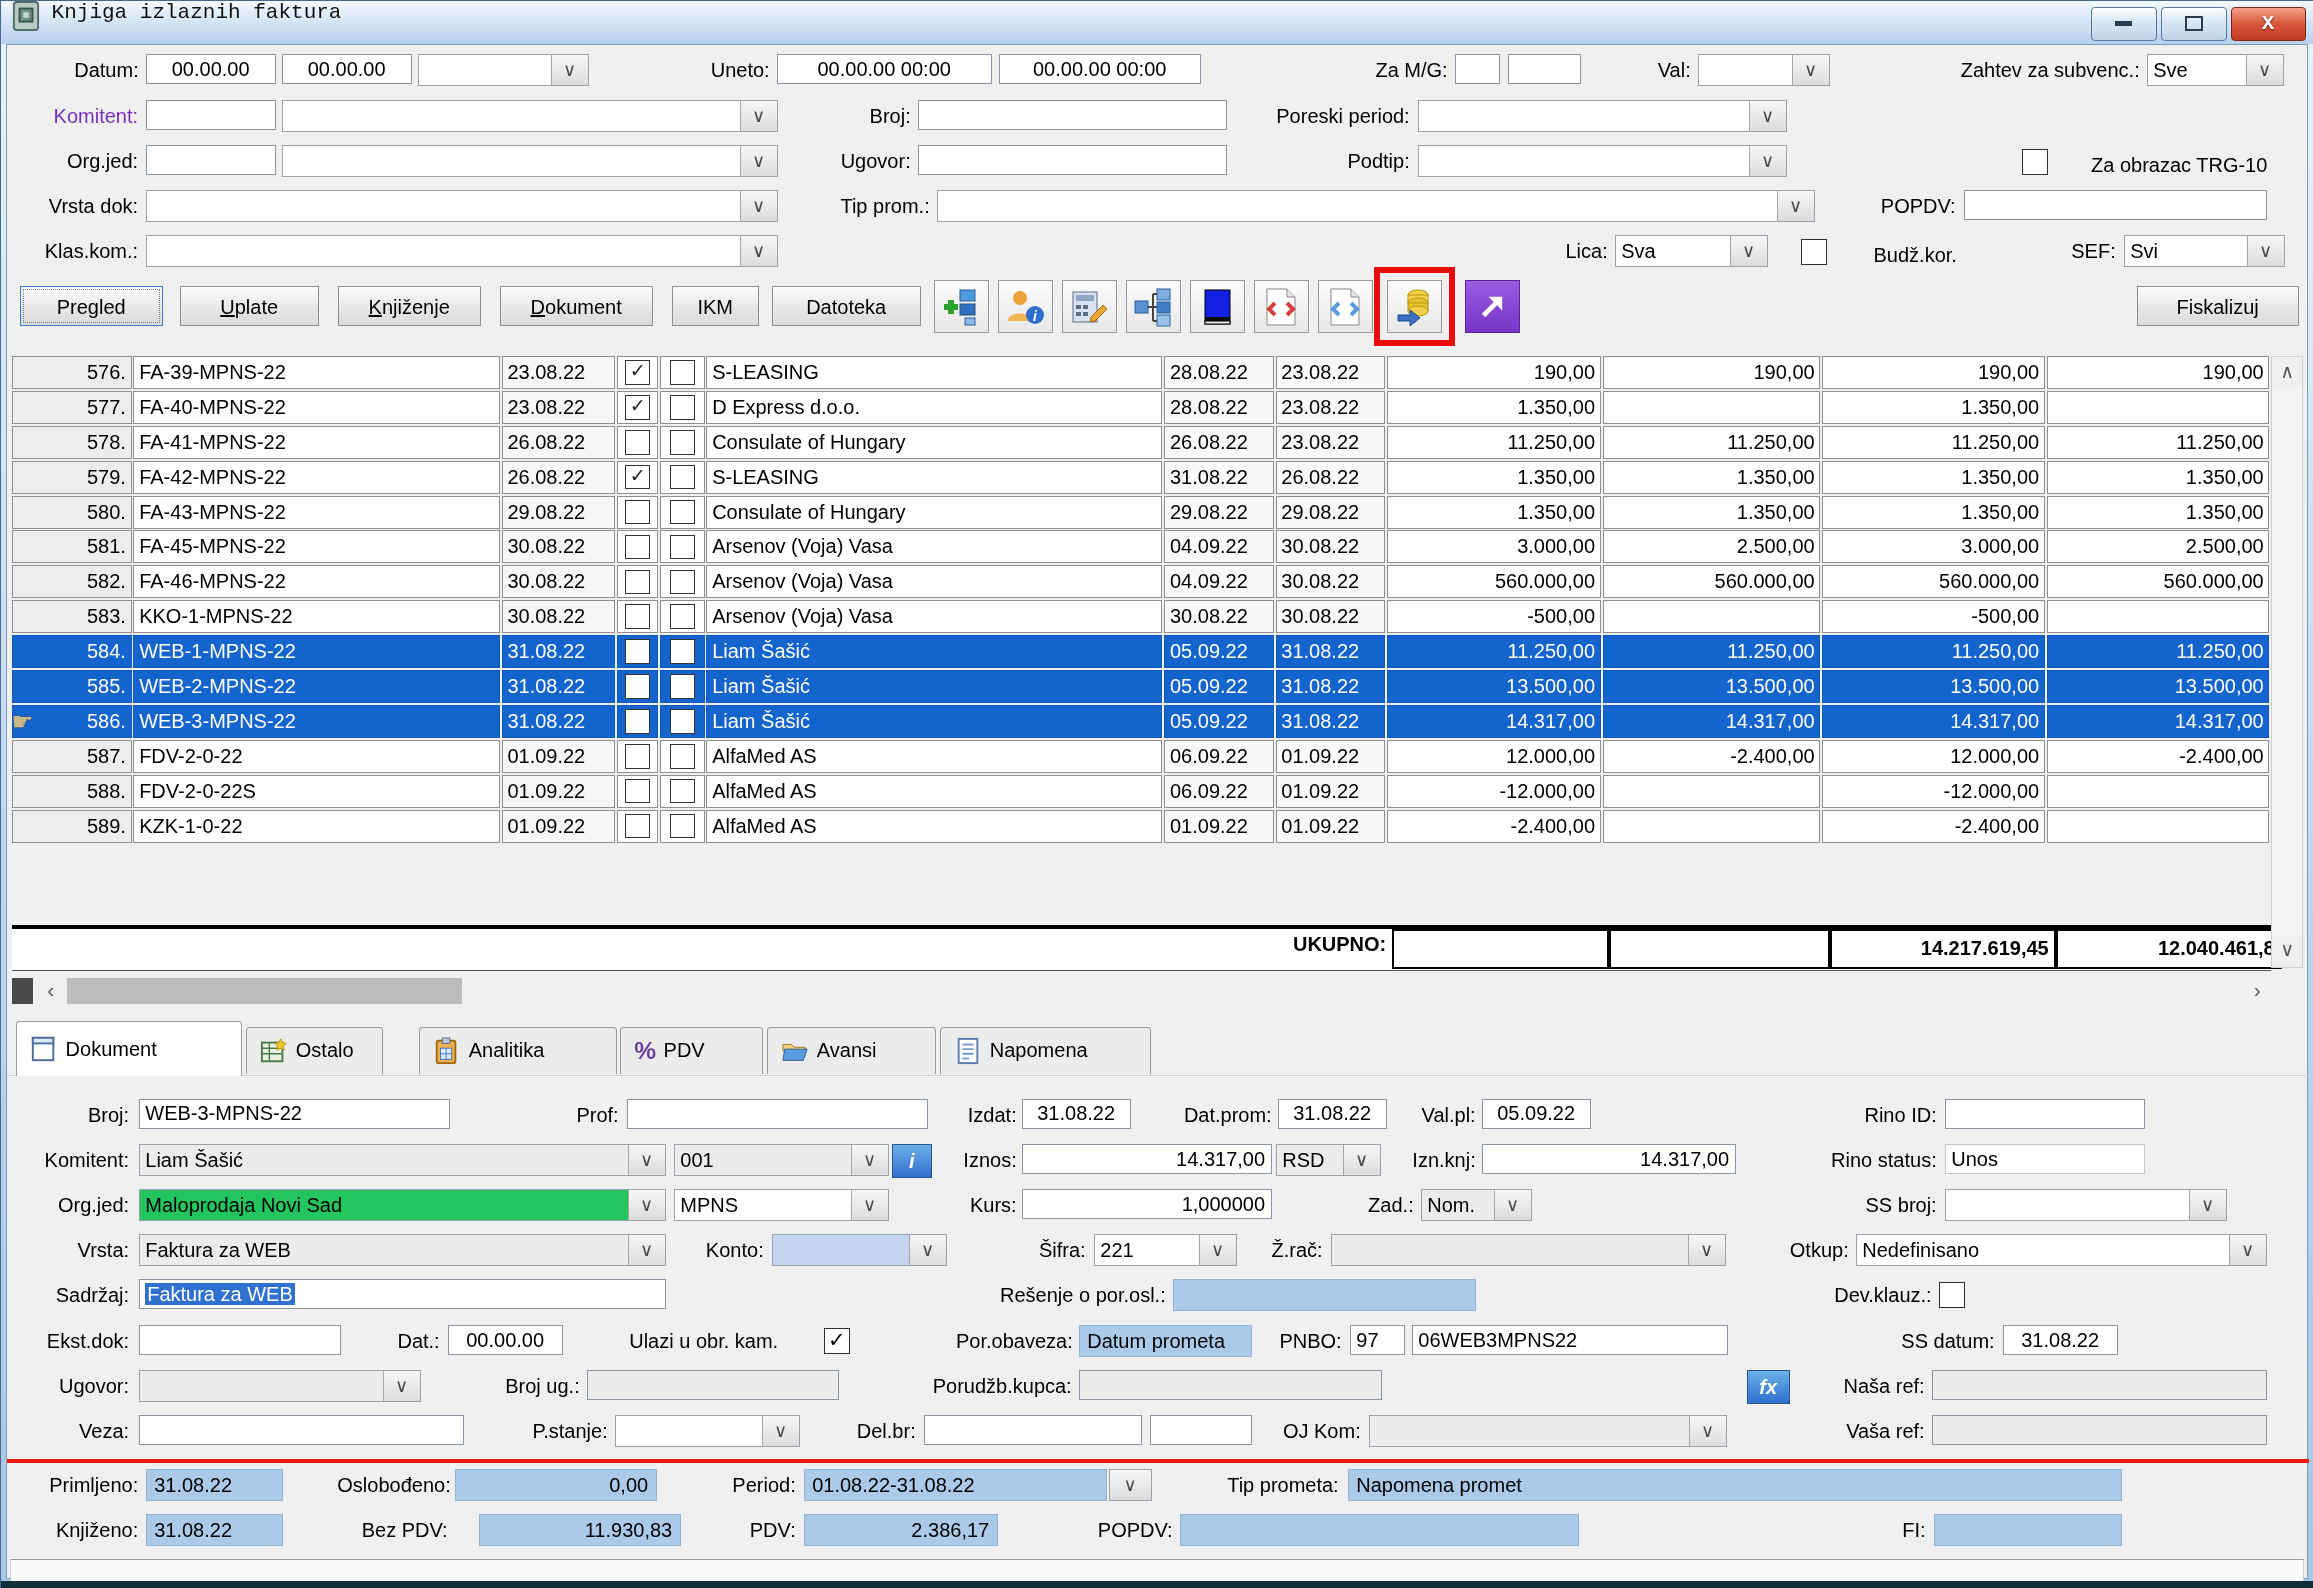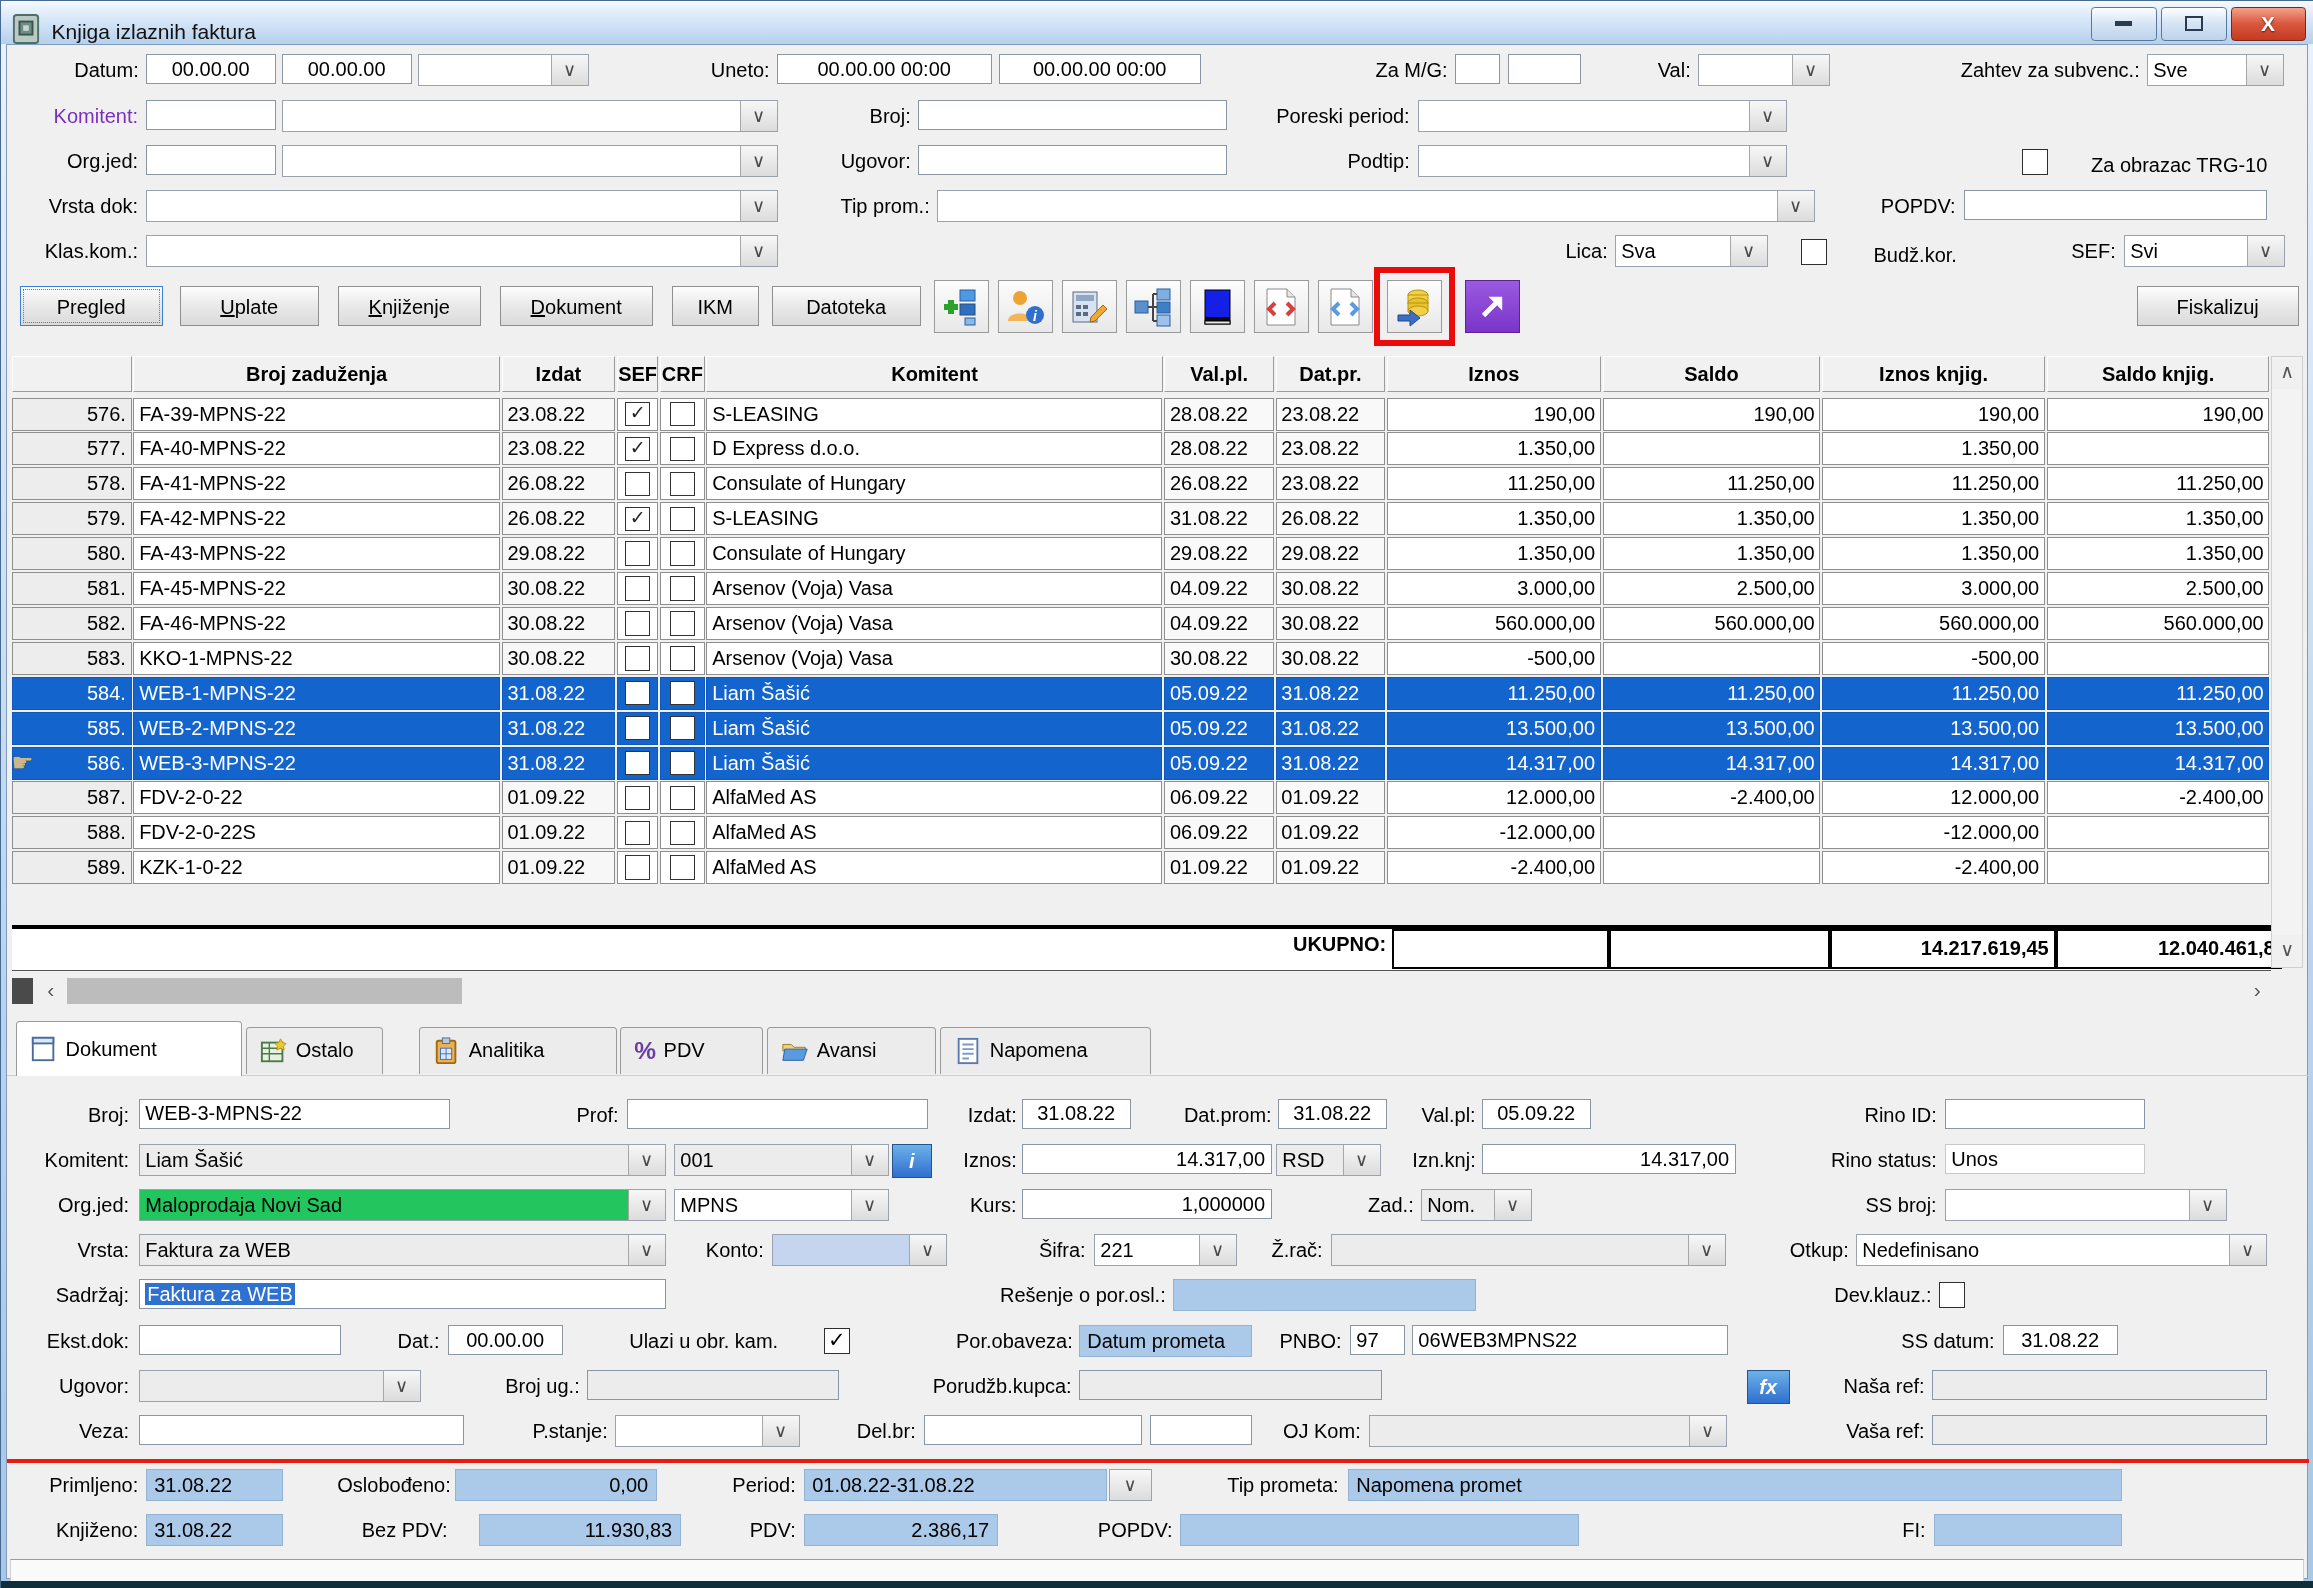--- a/index.html
+++ b/index.html
@@ -1,18 +1,18 @@
 <!DOCTYPE html>
 <html style="font-size:15px"><head>
 <meta charset="utf-8">
 <style>
   html,body{margin:0;padding:0;background:#9db8d6;}
   body{width:2314px;height:1589px;position:relative;font-family:"Liberation Sans","DejaVu Sans",sans-serif;font-size:20px;color:#000;overflow:hidden;}
   .win{position:absolute;inset:0;background:linear-gradient(#eaf3fc,#bcd4ee 60%,#a8c6e6);border:0.9px solid #46698f;}
-  .titlebar{position:absolute;left:0;top:0;right:0;height:43px;display:flex;align-items:flex-end;background:linear-gradient(#f4f9fe,#d6e6f8 45%,#b6d0ec);}
+  .titlebar{position:absolute;left:0;top:0;right:0;height:43px;display:flex;align-items:flex-start;background:linear-gradient(#f4f9fe,#d6e6f8 45%,#b6d0ec);font-family:Liberation Mono, monospace;}
   .title-icon{width:28px;height:30px;margin-left:11.3px;}
   .title-text{margin-left:11.3px;font-size:21px;color:#111;}
   .winbtns{position:absolute;right:7.5px;top:5.6px;display:flex;gap:3.8px;}
   .wbtn{width:64px;height:32px;border:0.9px solid #59779c;border-radius:3.8px;background:linear-gradient(#fdfeff,#d8e6f5 45%,#bdd3ea);display:flex;align-items:center;justify-content:center;}
   .wbtn.close{width:73px;background:linear-gradient(#f3a18b,#d9573c 50%,#c23a22);border-color:#7e2516;color:#fff;font-weight:bold;font-size:21px;text-shadow:0 0.9px 1.9px #5e1308;}
   .mini-glyph{width:17px;height:4.7px;background:#2b3c52;}
   .maxi-glyph{width:14px;height:11.3px;border:2.8px solid #2b3c52;background:transparent;}
   .client{position:absolute;left:4.7px;right:4.7px;top:43px;bottom:9.4px;background:#f0f0f0;border:0.9px solid #7f9cbc;}
   .bottom-strip{position:absolute;left:0;right:0;bottom:0;height:6.6px;background:#0f2e3a;}
 
@@ -279,34 +279,20 @@
     <div class="icon-btn" style="left:1458px;top:235px;background:linear-gradient(#9a5ae0,#7a35c8);border-color:#5a2496">
       <svg width="34" height="34" viewBox="0 0 40 40">
           <path d="M8 8 L24 8 L18 14 L32 28 L28 32 L14 18 L8 24z" fill="#fff" transform="rotate(90 20 20)"></path>
         </svg>
     </div>
 
     <button class="toolbar-btn" style="left:2130px;top:241px;width:162px">Fiskalizuj</button>
 
     <div class="grid">
       <div class="grid-clip">
-        <div class="ghead">
-          <div class="hcell" style="width:121px"></div>
-          <div class="hcell" style="width:372px">Broj zaduženja</div>
-          <div class="hcell" style="width:115px">Izdat</div>
-          <div class="hcell" style="width:42px">SEF</div>
-          <div class="hcell" style="width:45px">CRF</div>
-          <div class="hcell" style="width:463px">Komitent</div>
-          <div class="hcell" style="width:111px">Val.pl.</div>
-          <div class="hcell" style="width:111px">Dat.pr.</div>
-          <div class="hcell" style="width:217px">Iznos</div>
-          <div class="hcell" style="width:221px">Saldo</div>
-          <div class="hcell" style="width:226px">Iznos knjig.</div>
-          <div class="hcell" style="width:226px">Saldo knjig.</div>
-        </div>
         <div id="grid-rows">
             <div class="trow">
               <div class="tcell c-num">576.</div>
               <div class="tcell c-broj">FA-39-MPNS-22</div>
               <div class="tcell c-izdat">23.08.22</div>
               <div class="tcell c-sef">
                 <span class="gcb">✓</span>
               </div>
               <div class="tcell c-crf">
                 <span class="gcb"></span>

